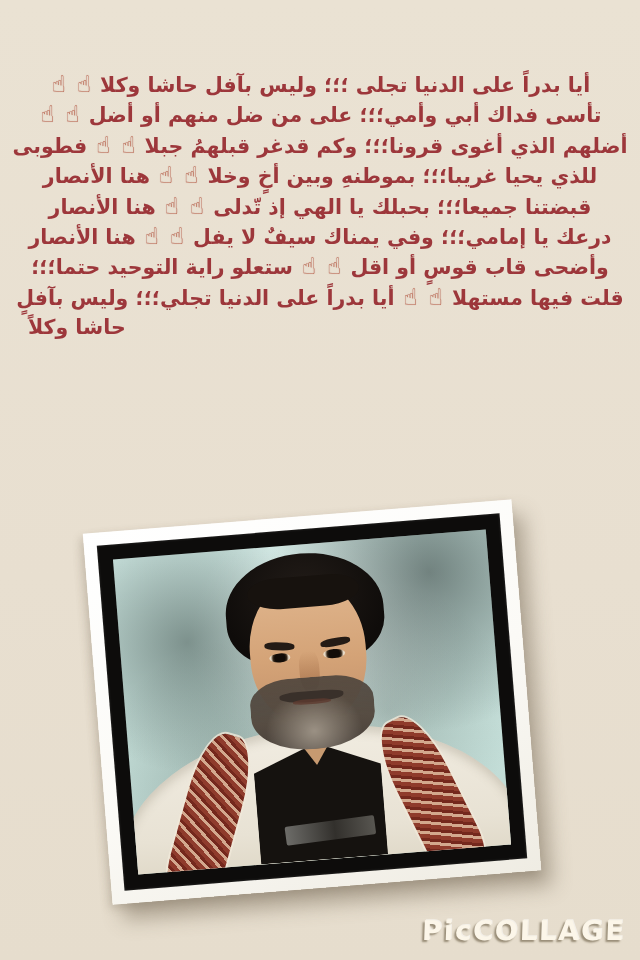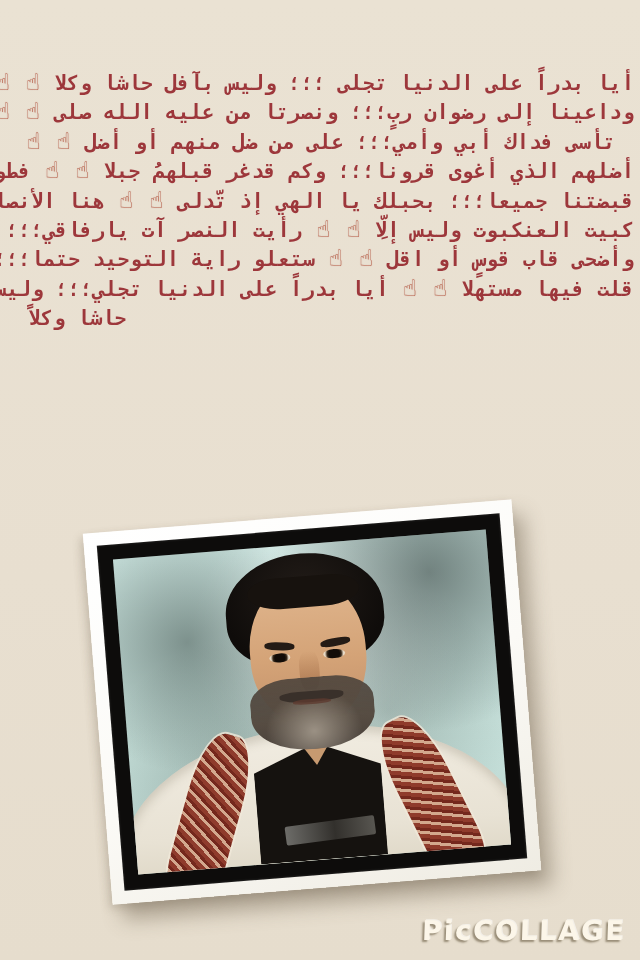--- a/index.html
+++ b/index.html
@@ -21,21 +21,20 @@
   .poem{
     position:absolute;
     top:70px;left:6px;right:6px;
     direction:rtl;
     text-align:center;
     color:var(--text);
     font-weight:bold;
     font-size:20.5px;
     line-height:29.4px;
     letter-spacing:0;
-    font-family:Liberation Mono, monospace;
   }
   .poem-line{white-space:nowrap;}
   .poem-line-last{text-align:left;padding-left:22px;}
   .hand{
     color:var(--hand);
     font-size:23px;
     padding:0 2px;
     text-shadow:0 0 1px rgba(157,55,59,.45);
   }
 
@@ -131,25 +130,25 @@
     text-shadow:-2px 2px 2px rgba(148,136,114,.95),
                  1px -1px 0 rgba(255,255,255,.55);
     transform:skewX(-2deg);
   }
 </style>
 </head>
 <body>
 
 <div class="poem" id="poem-lines">
     <div class="poem-line">أيا بدراً على الدنيا تجلى ؛؛؛ وليس بآفل حاشا وكلا <span class="hand">☝</span> <span class="hand">☝</span></div>
-    <div class="poem-line">وداعينا إلى رضوان ربٍ؛؛؛ ونصرتا من عليه الله صلى <span class="hand">☝</span> <span class="hand">☝</span></div>
     <div class="poem-line">تأسى فداك أبي وأمي؛؛؛ على من ضل منهم أو أضل <span class="hand">☝</span> <span class="hand">☝</span></div>
     <div class="poem-line">أضلهم الذي أغوى قرونا؛؛؛ وكم قدغر قبلهمُ جبلا <span class="hand">☝</span> <span class="hand">☝</span> فطوبى</div>
+    <div class="poem-line">للذي يحيا غريبا؛؛؛ بموطنهِ وبين أخٍ وخلا <span class="hand">☝</span> <span class="hand">☝</span> هنا الأنصار</div>
     <div class="poem-line">قبضتنا جميعا؛؛؛ بحبلك يا الهي إذ تّدلى <span class="hand">☝</span> <span class="hand">☝</span> هنا الأنصار</div>
-    <div class="poem-line">كبيت العنكبوت وليس إلِّا <span class="hand">☝</span> <span class="hand">☝</span> رأيت النصر آت يارفاقي؛؛؛</div>
+    <div class="poem-line">درعك يا إمامي؛؛؛ وفي يمناك سيفٌ لا يفل <span class="hand">☝</span> <span class="hand">☝</span> هنا الأنصار</div>
     <div class="poem-line">وأضحى قاب قوسٍ أو اقل <span class="hand">☝</span> <span class="hand">☝</span> ستعلو راية التوحيد حتما؛؛؛</div>
     <div class="poem-line">قلت فيها مستهلا <span class="hand">☝</span> <span class="hand">☝</span> أيا بدراً على الدنيا تجلي؛؛؛ وليس بآفلٍ</div>
     <div class="poem-line poem-line-last">حاشا وكلاً</div>
   </div>
 
 <div class="polaroid">
   <div class="mat">
     <div class="photo" title="portrait of a bearded man wearing a white shawl with maroon embroidered bands over a dark shirt, mottled teal studio backdrop">
       <div class="neck"></div>
       <div class="shawl"></div>

